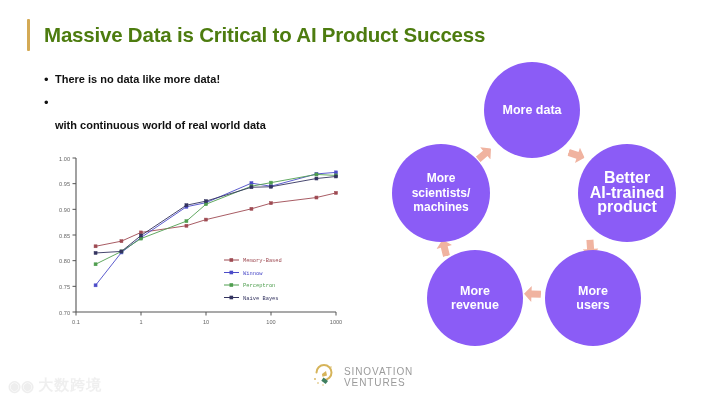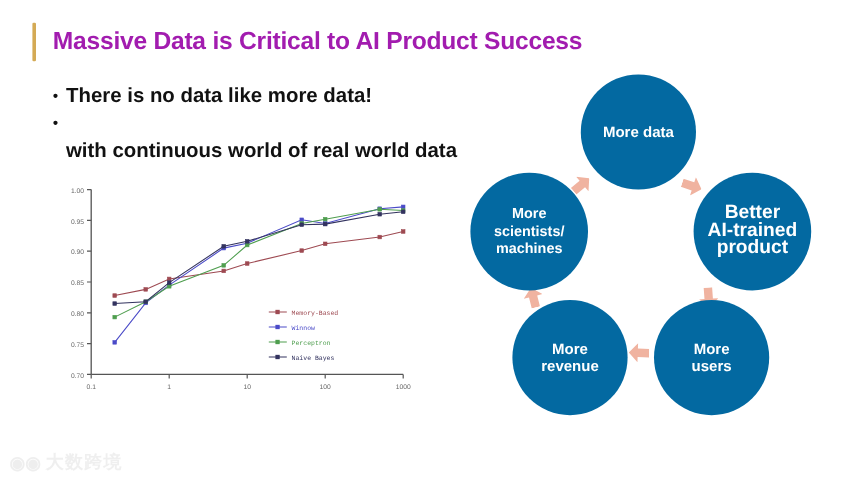--- a/index.html
+++ b/index.html
@@ -28,21 +28,21 @@
   #title-accent-bar {
     width: 3px;
     height: 32px;
     background: #d4aa55;
     margin-right: 14px;
     border-radius: 1px;
   }
   #page-title {
     font-size: 20.5px;
     font-weight: bold;
-    color: #a21caf;
+    color: #4d7c0f;
     letter-spacing: -0.2px;
     white-space: nowrap;
   }
 
   
   #bullet-list {
     position: absolute;
     left: 44px;
     top: 69px;
     width: 340px;
@@ -53,21 +53,21 @@
     margin-bottom: 2px;
   }
   .bullet-dot {
     width: 11px;
     flex: 0 0 11px;
     font-size: 13px;
     line-height: 21px;
     color: #111111;
   }
   .bullet-text {
-    font-size: 17px;
+    font-size: 11px;
     line-height: 21px;
     font-weight: bold;
     color: #111111;
   }
 
   
   #chart-panel {
     position: absolute;
     left: 28px;
     top: 148px;
@@ -81,21 +81,21 @@
   #cycle-diagram {
     position: absolute;
     left: 382px;
     top: 62px;
     width: 322px;
     height: 290px;
   }
   .cycle-node {
     position: absolute;
     border-radius: 50%;
-    background: #0369a1;
+    background: #8b5cf6;
     display: flex;
     align-items: center;
     justify-content: center;
     text-align: center;
     color: #ffffff;
     font-weight: bold;
     font-size: 12.5px;
     line-height: 14.5px;
     box-sizing: border-box;
   }
@@ -288,19 +288,36 @@
       <span>More<br>users</span>
     </div>
     <div class="cycle-node" id="node-more-revenue">
       <span>More<br>revenue</span>
     </div>
     <div class="cycle-node" id="node-more-scientists">
       <span>More<br>scientists/<br>machines</span>
     </div>
   </div>
 
+  <div id="footer-logo">
+    <span id="bulb-icon">
+      <svg width="26" height="26" viewBox="0 0 26 26">
+        <path d="M5.5 10.5 A7.5 7.5 0 1 1 13 18" fill="none" stroke="#d6b45a" stroke-width="2" stroke-linecap="round"></path>
+        <path d="M11 12 l4 -3 l1 4.5 l-4.6 1.2 z" fill="#d6b45a"></path>
+        <path d="M12.5 15.5 l4.5 3.5 l-2.3 3 l-4.4 -3.3 z" fill="#3f7f5f"></path>
+        <circle cx="4" cy="17" r="0.9" fill="#d6b45a"></circle>
+        <circle cx="7" cy="21" r="0.8" fill="#d6b45a"></circle>
+        <circle cx="12" cy="23" r="0.7" fill="#d6b45a"></circle>
+        <circle cx="20" cy="5" r="0.7" fill="#d6b45a"></circle>
+      </svg>
+    </span>
+    <span id="logo-text">
+      <span id="logo-line-1">SINOVATION</span>
+      <span id="logo-line-2">VENTURES</span>
+    </span>
+  </div>
 
   <div id="watermark">
     <span id="watermark-mark">◉◉</span>
     <span id="watermark-text">大数跨境</span>
   </div>
 
 </div>
 
 </body></html>

